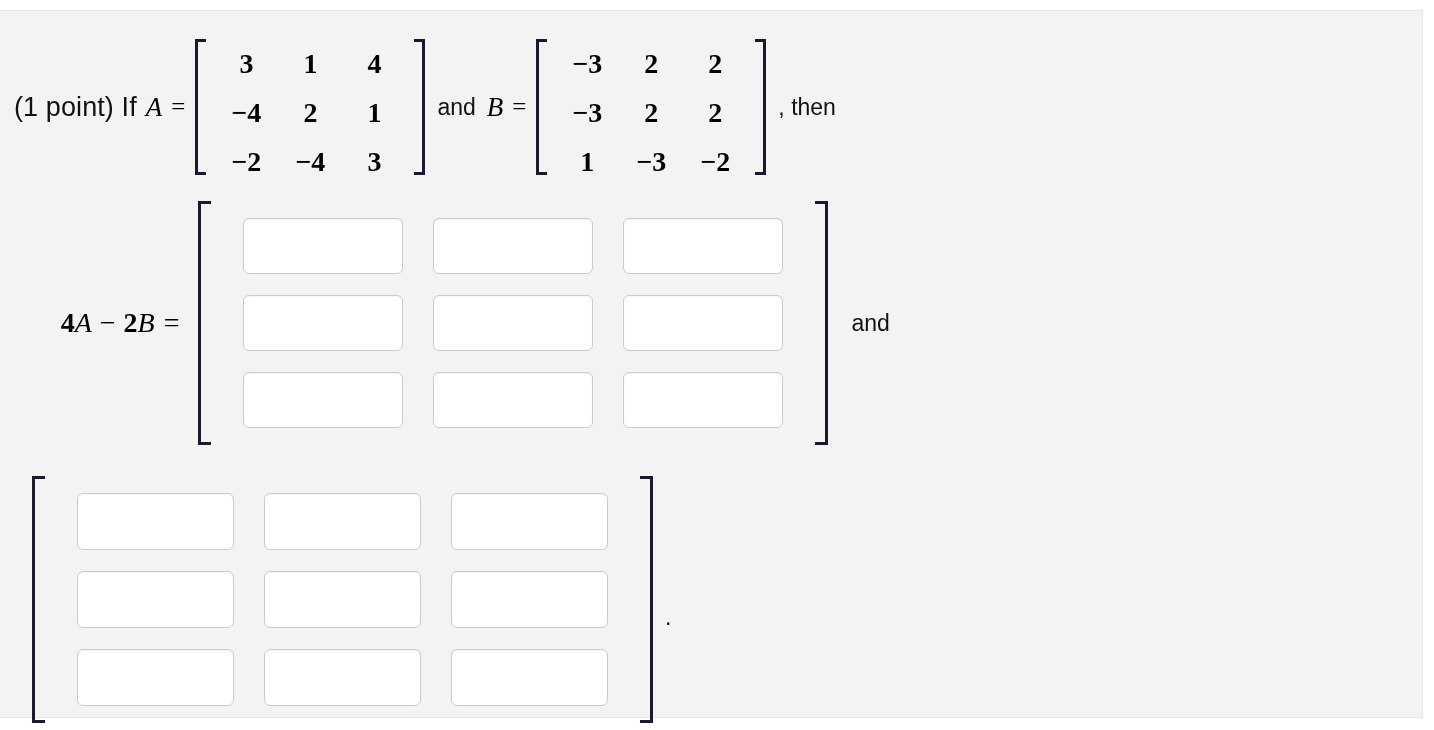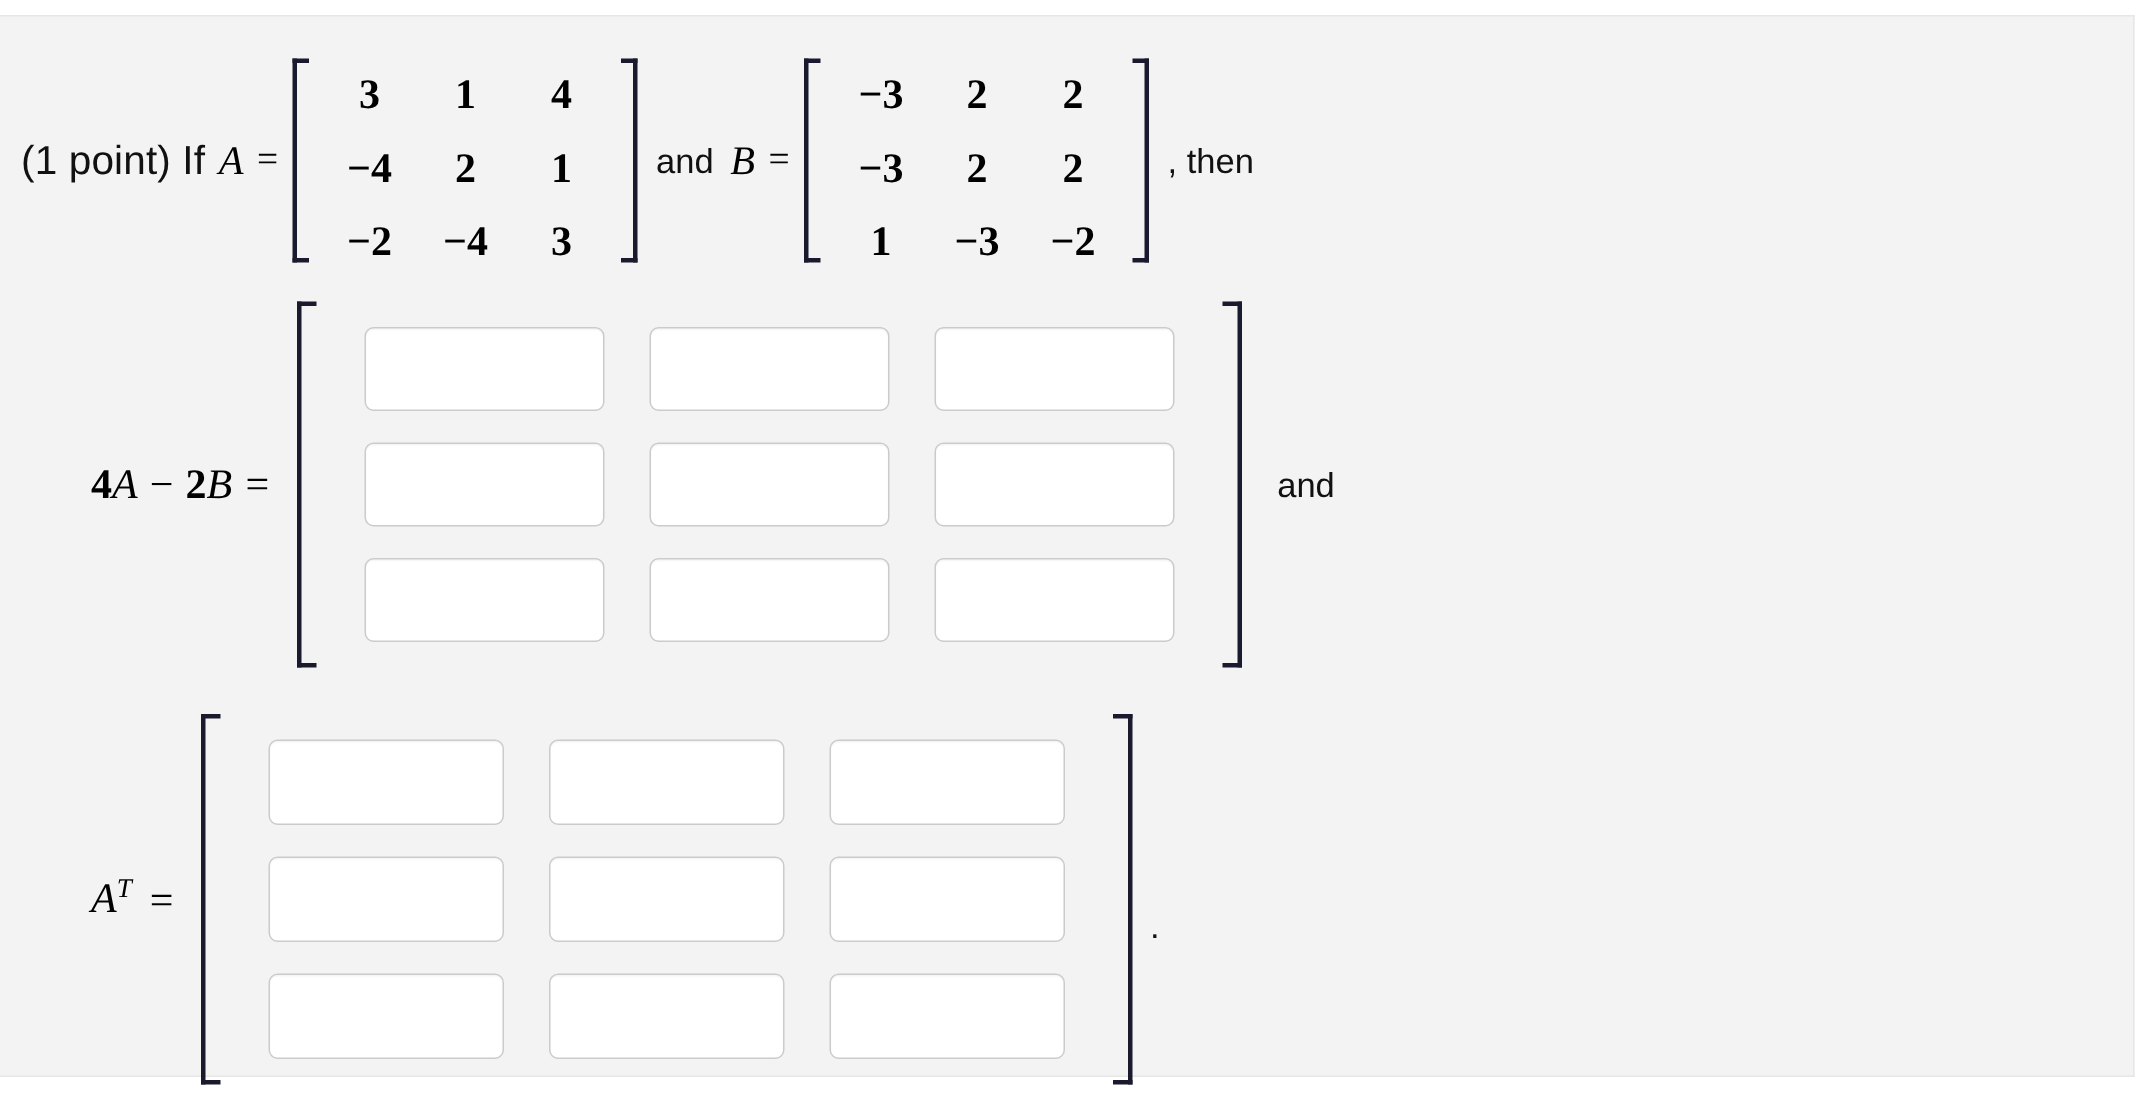--- a/index.html
+++ b/index.html
@@ -288,23 +288,20 @@
       <div class="ans-bracket right">
         <span class="foot"></span>
       </div>
     </div>
 
     <span class="sans trailing-text">and</span>
   </div>
 
   <div class="answer-row" style="left:14px; top:465px;">
 
-    <span class="answer-label">
-      <span class="mathvar">A</span><span class="sup-T">T</span><span class="mathop" style="margin-left:12px;">=</span>
-    </span>
 
     <div class="answer-matrix" style="margin-left:18px;">
       <div class="ans-bracket left">
         <span class="foot"></span>
       </div>
       <div class="ans-grid grid-small">
         <input class="ans-box" type="text" placeholder="" style="">
         <input class="ans-box" type="text" placeholder="" style="">
         <input class="ans-box" type="text" placeholder="" style="">
         <input class="ans-box" type="text" placeholder="" style="">

